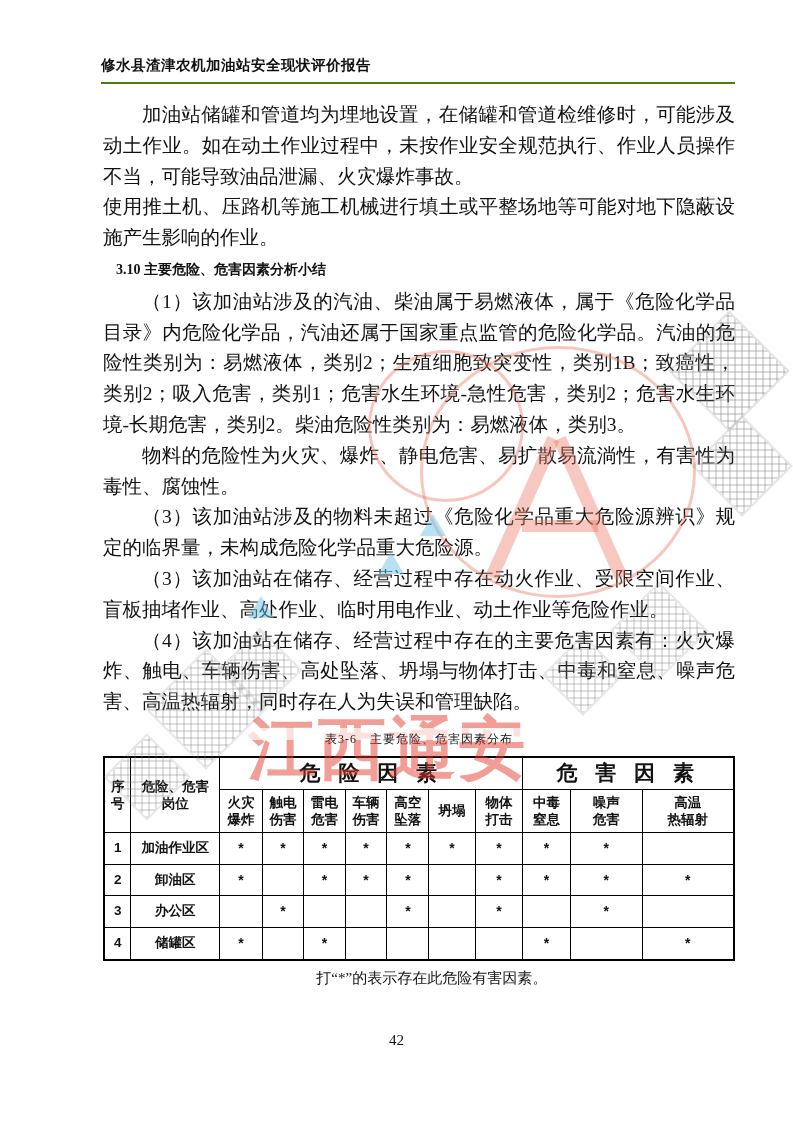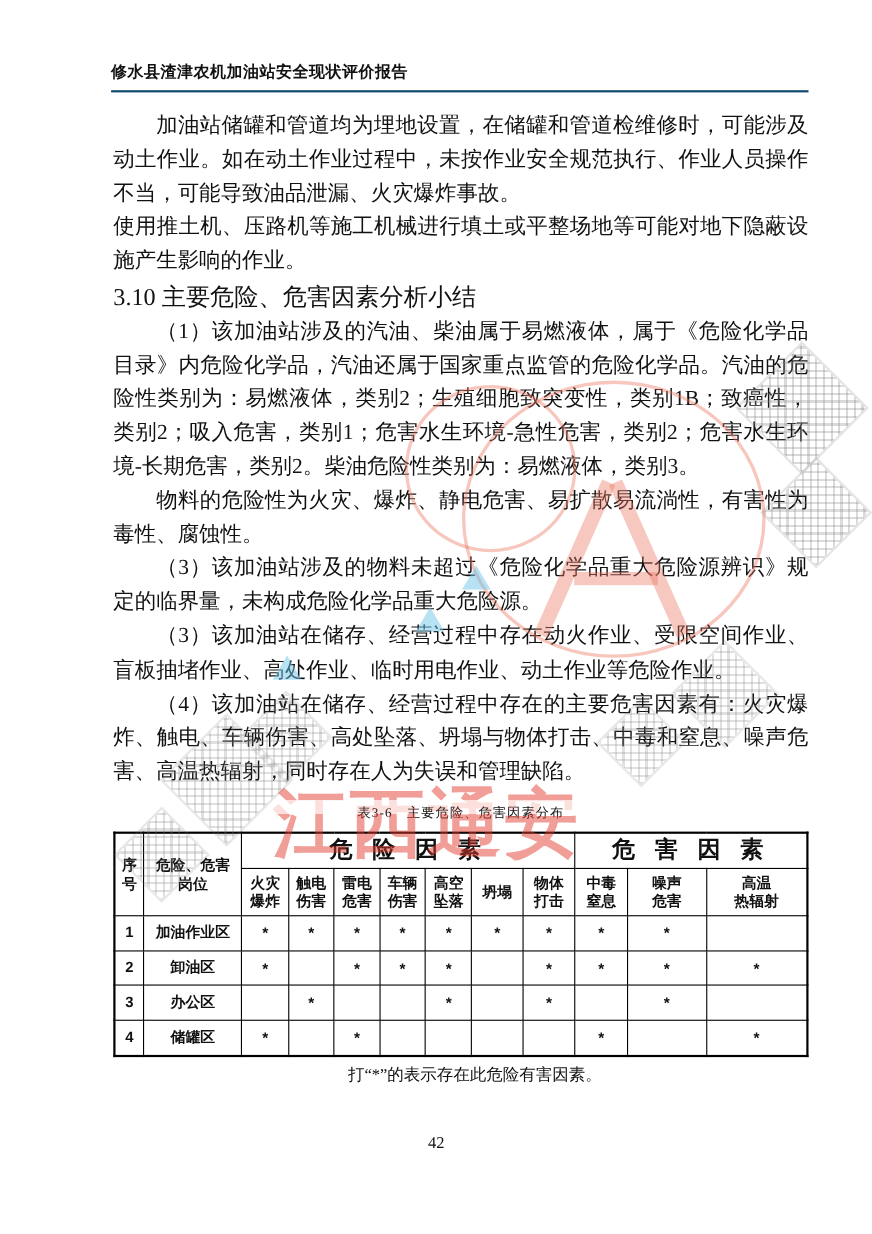--- a/index.html
+++ b/index.html
@@ -1,28 +1,28 @@
 <!DOCTYPE html>
 <html><head>
 <meta charset="utf-8">
 <style>
   html,body{margin:0;padding:0;background:#888;}
   .page{position:relative;width:793px;height:1122px;background:#ffffff;overflow:hidden;
         font-family:"Liberation Serif","DejaVu Serif",serif;color:#111;}
   
   .header{position:absolute;top:56px;left:101px;width:634px;display:flex;
           justify-content:space-between;align-items:flex-end;
-          border-bottom:2px solid #0c4a6e;padding-bottom:7px;
+          border-bottom:2px solid #4d7c0f;padding-bottom:7px;
           font-size:14.5px;font-weight:bold;letter-spacing:0.5px;}
   
   .content{position:absolute;top:100px;left:103px;width:632px;z-index:2;
            font-size:19.5px;line-height:30.8px;text-align:justify;}
   .para{margin:0;text-indent:2em;}
   .para.no-indent{text-indent:0;}
-  .heading{margin:1px 0;font-size:22px;line-height:30.8px;font-weight:normal;
+  .heading{margin:1px 13px;font-size:14px;line-height:30.8px;font-weight:bold;
            font-family:"Liberation Serif","DejaVu Serif",serif;}
   .caption{margin-top:9px;margin-bottom:5px;text-align:center;font-weight:normal;
            font-size:12px;line-height:24px;letter-spacing:1px;}
   
   table.hazard{width:100%;border-collapse:collapse;table-layout:fixed;
                border:2px solid #000;
                font-family:"Liberation Sans","DejaVu Sans",sans-serif;}
   table.hazard th,table.hazard td{border:1px solid #000;text-align:center;
                vertical-align:middle;padding:0;}
   th.group{height:25px;font-size:21px;font-weight:bold;letter-spacing:6px;}

